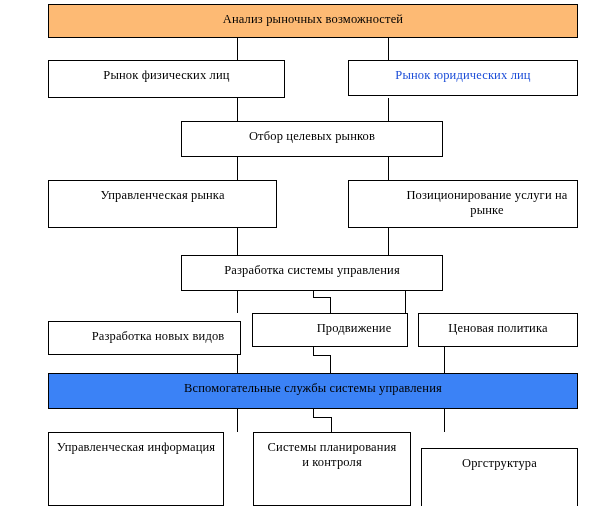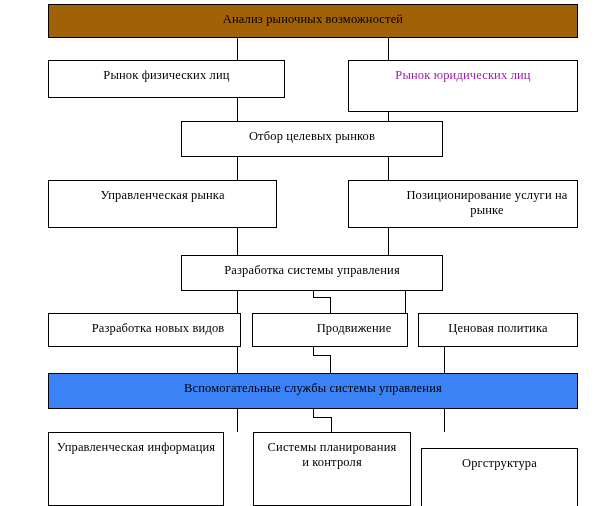--- a/index.html
+++ b/index.html
@@ -66,42 +66,42 @@
       <div class="conn conn-h" style="left: 313px; top: 355px; width: 18.4px; background: rgb(0, 0, 0);"></div>
       <div class="conn conn-v" style="left: 330px; top: 355px; height: 18px; background: rgb(0, 0, 0);"></div>
       <div class="conn conn-v" style="left: 444px; top: 347px; height: 26px; background: rgb(0, 0, 0);"></div>
       <div class="conn conn-v" style="left: 237px; top: 409px; height: 23px; background: rgb(0, 0, 0);"></div>
       <div class="conn conn-v" style="left: 313px; top: 409px; height: 9.4px; background: rgb(0, 0, 0);"></div>
       <div class="conn conn-h" style="left: 313px; top: 417px; width: 19.4px; background: rgb(0, 0, 0);"></div>
       <div class="conn conn-v" style="left: 331px; top: 417px; height: 15px; background: rgb(0, 0, 0);"></div>
       <div class="conn conn-v" style="left: 444px; top: 409px; height: 23px; background: rgb(0, 0, 0);"></div>
     </div>
   <div id="node-layer">
-      <div class="node" style="left: 48px; top: 4px; width: 530px; height: 34px; border-color: rgb(0, 0, 0); color: rgb(0, 0, 0); background: #a16207;">
+      <div class="node" style="left: 48px; top: 4px; width: 530px; height: 34px; border-color: rgb(0, 0, 0); color: rgb(0, 0, 0); background: #fdba74;">
         <span class="node-label">Анализ рыночных возможностей</span>
       </div>
       <div class="node" style="left: 48px; top: 60px; width: 237px; height: 38px; border-color: rgb(0, 0, 0); color: rgb(0, 0, 0); background: rgb(255, 255, 255);">
         <span class="node-label">Рынок физических лиц</span>
       </div>
-      <div class="node" style="left: 348px; top: 60px; width: 230px; height: 52px; border-color: rgb(0, 0, 0); color: #a21caf; background: rgb(255, 255, 255);">
+      <div class="node" style="left: 348px; top: 60px; width: 230px; height: 36px; border-color: rgb(0, 0, 0); color: #1d4ed8; background: rgb(255, 255, 255);">
         <span class="node-label">Рынок юридических лиц</span>
       </div>
       <div class="node" style="left: 181px; top: 121px; width: 262px; height: 36px; border-color: rgb(0, 0, 0); color: rgb(0, 0, 0); background: rgb(255, 255, 255);">
         <span class="node-label">Отбор целевых рынков</span>
       </div>
       <div class="node" style="left: 48px; top: 180px; width: 229px; height: 48px; border-color: rgb(0, 0, 0); color: rgb(0, 0, 0); background: rgb(255, 255, 255);">
         <span class="node-label">Управленческая рынка</span>
       </div>
       <div class="node" style="left: 348px; top: 180px; width: 230px; height: 48px; border-color: rgb(0, 0, 0); color: rgb(0, 0, 0); background: rgb(255, 255, 255); padding-left: 48px;">
         <span class="node-label">Позиционирование услуги на рынке</span>
       </div>
       <div class="node" style="left: 181px; top: 255px; width: 262px; height: 36px; border-color: rgb(0, 0, 0); color: rgb(0, 0, 0); background: rgb(255, 255, 255);">
         <span class="node-label">Разработка системы управления</span>
       </div>
-      <div class="node" style="left: 48px; top: 313px; width: 193px; height: 34px; border-color: rgb(0, 0, 0); color: rgb(0, 0, 0); background: rgb(255, 255, 255); padding-left: 27px;">
+      <div class="node" style="left: 48px; top: 321px; width: 193px; height: 34px; border-color: rgb(0, 0, 0); color: rgb(0, 0, 0); background: rgb(255, 255, 255); padding-left: 27px;">
         <span class="node-label">Разработка новых видов</span>
       </div>
       <div class="node" style="left: 252px; top: 313px; width: 156px; height: 34px; border-color: rgb(0, 0, 0); color: rgb(0, 0, 0); background: rgb(255, 255, 255); padding-left: 48px;">
         <span class="node-label">Продвижение</span>
       </div>
       <div class="node" style="left: 418px; top: 313px; width: 160px; height: 34px; border-color: rgb(0, 0, 0); color: rgb(0, 0, 0); background: rgb(255, 255, 255);">
         <span class="node-label">Ценовая политика</span>
       </div>
       <div class="node" style="left: 48px; top: 373px; width: 530px; height: 36px; border-color: rgb(0, 0, 0); color: rgb(0, 0, 0); background: #3b82f6;">
         <span class="node-label">Вспомогательные службы системы управления</span>

